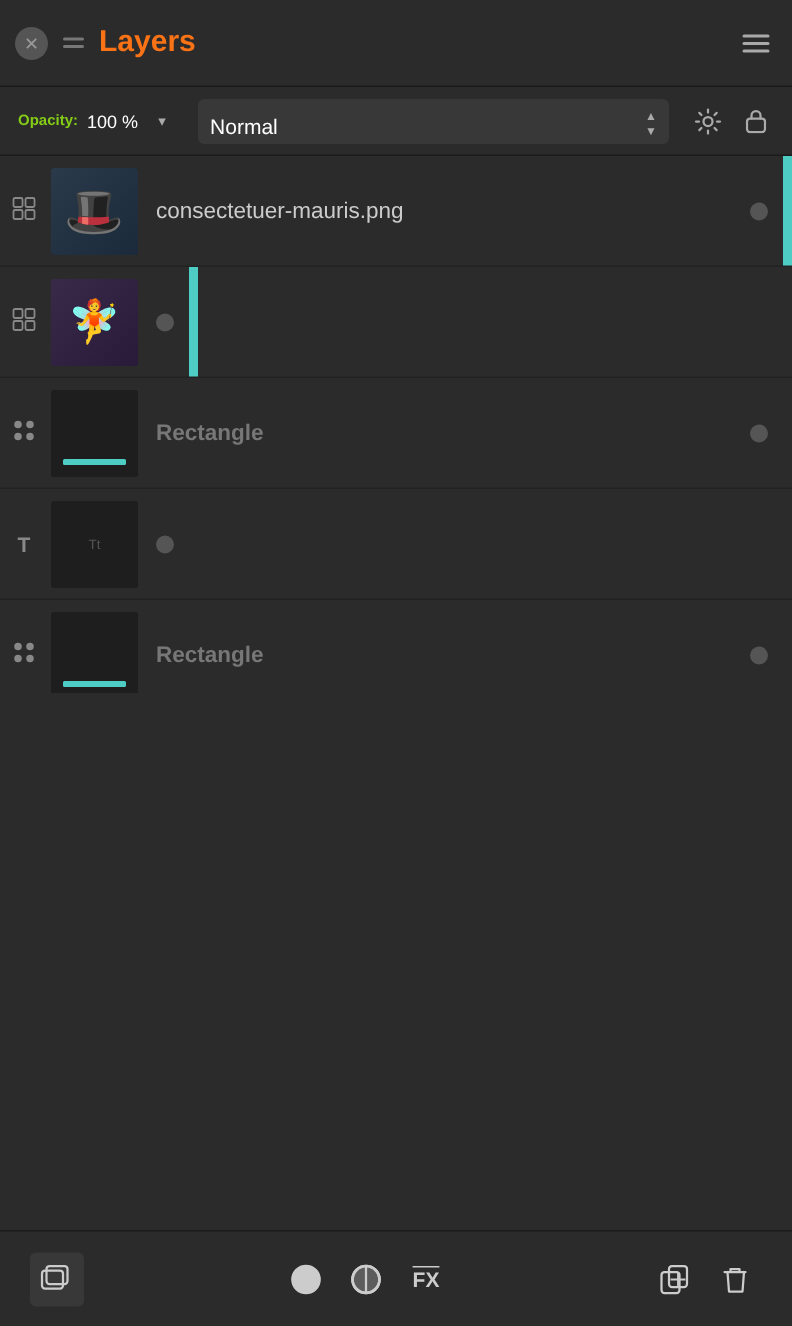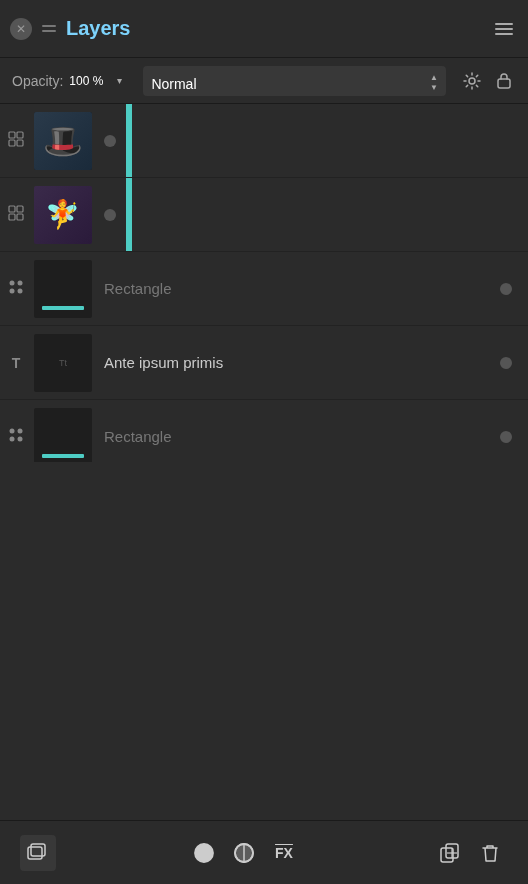--- a/index.html
+++ b/index.html
@@ -36,21 +36,21 @@
       display: flex; flex-direction: column; gap: 3px;
       padding: 4px 2px;
       cursor: grab;
     }
     .header-grip span {
       display: block; width: 14px; height: 2px; background: #777; border-radius: 1px;
     }
     .header-title {
       font-size: 20px;
       font-weight: 600;
-      color: #7dd3fc;
+      color: #f97316;
       flex: 1;
     }
     .header-menu {
       width: 28px; height: 28px;
       display: flex; flex-direction: column; align-items: center; justify-content: center; gap: 3px;
       cursor: pointer;
     }
     .header-menu span {
       display: block; width: 18px; height: 2px; background: #aaa; border-radius: 1px;
     }
@@ -59,23 +59,24 @@
     .opacity-row {
       display: flex;
       align-items: center;
       height: 46px;
       background: #2b2b2b;
       border-bottom: 1px solid #1a1a1a;
       padding: 0 12px;
       gap: 6px;
     }
     .opacity-label {
-      color: #a3a3a3;
-      font-size: 14px;
-      flex-shrink: 0;
+      color: #84cc16;
+      font-size: 10px;
+      flex-shrink: 0;
+      font-weight: bold;
     }
     .opacity-value {
       color: #fff;
       font-size: 12px;
       font-weight: 500;
     }
     .opacity-dropdown {
       width: 20px; height: 20px;
       display: flex; align-items: center; justify-content: center;
       cursor: pointer;
@@ -187,20 +188,21 @@
       flex: 1;
       font-size: 15px;
       color: #ccc;
       padding: 0 10px;
       white-space: nowrap;
       overflow: hidden;
       text-overflow: ellipsis;
     }
     .layer-name.dimmed {
       color: #777;
+      font-weight: bold;
     }
 
     
     .layer-visibility {
       width: 32px;
       height: 32px;
       display: flex;
       align-items: center;
       justify-content: center;
       flex-shrink: 0;
@@ -321,20 +323,21 @@
             <rect x="1" y="9" width="6" height="6" rx="1" stroke="#888" stroke-width="1.2"></rect>
             <rect x="9" y="9" width="6" height="6" rx="1" stroke="#888" stroke-width="1.2"></rect>
           </svg>
         </span>
       </div>
       <div class="layer-thumb">
         <div class="thumb-img-witch">
           <span style="font-size:32px;">🎩</span>
         </div>
       </div>
+      <span class="layer-name">consectetuer-mauris.png</span>
       <div class="layer-visibility">
         <div class="vis-dot"></div>
       </div>
       <div class="right-accent"></div>
     </div>
 
     <div class="layer-row">
       <div class="layer-indicator">
         <span class="layer-type-icon">
           <svg width="16" height="16" viewBox="0 0 16 16" fill="none">
@@ -381,21 +384,20 @@
 
     <div class="layer-row">
       <div class="layer-indicator">
         <span class="layer-type-icon" style="color:#888;font-size:14px;font-weight:bold;">T</span>
       </div>
       <div class="layer-thumb">
         <div class="thumb-text">
           <span style="color:#555;font-size:9px;text-align:center;padding:2px;">Tt</span>
         </div>
       </div>
-      <span class="layer-name">Ante ipsum primis</span>
       <div class="layer-visibility">
         <div class="vis-dot"></div>
       </div>
       <div class="right-spacer"></div>
     </div>
 
     <div class="layer-row">
       <div class="layer-indicator">
         <span class="layer-type-icon">
           <svg width="16" height="16" viewBox="0 0 16 16" fill="none">

